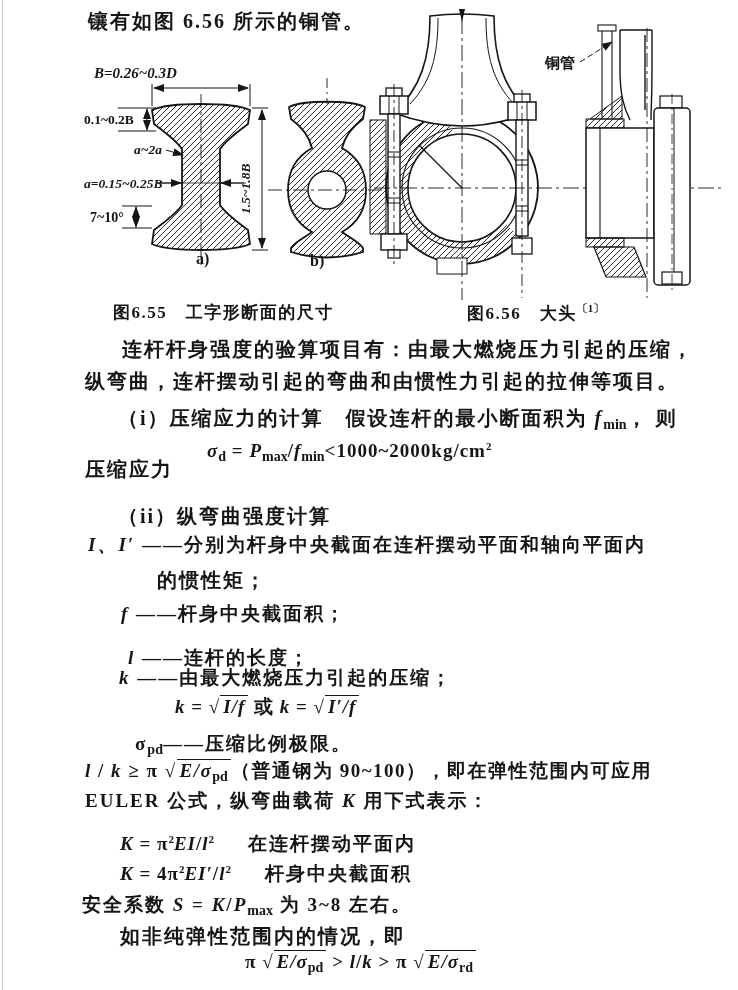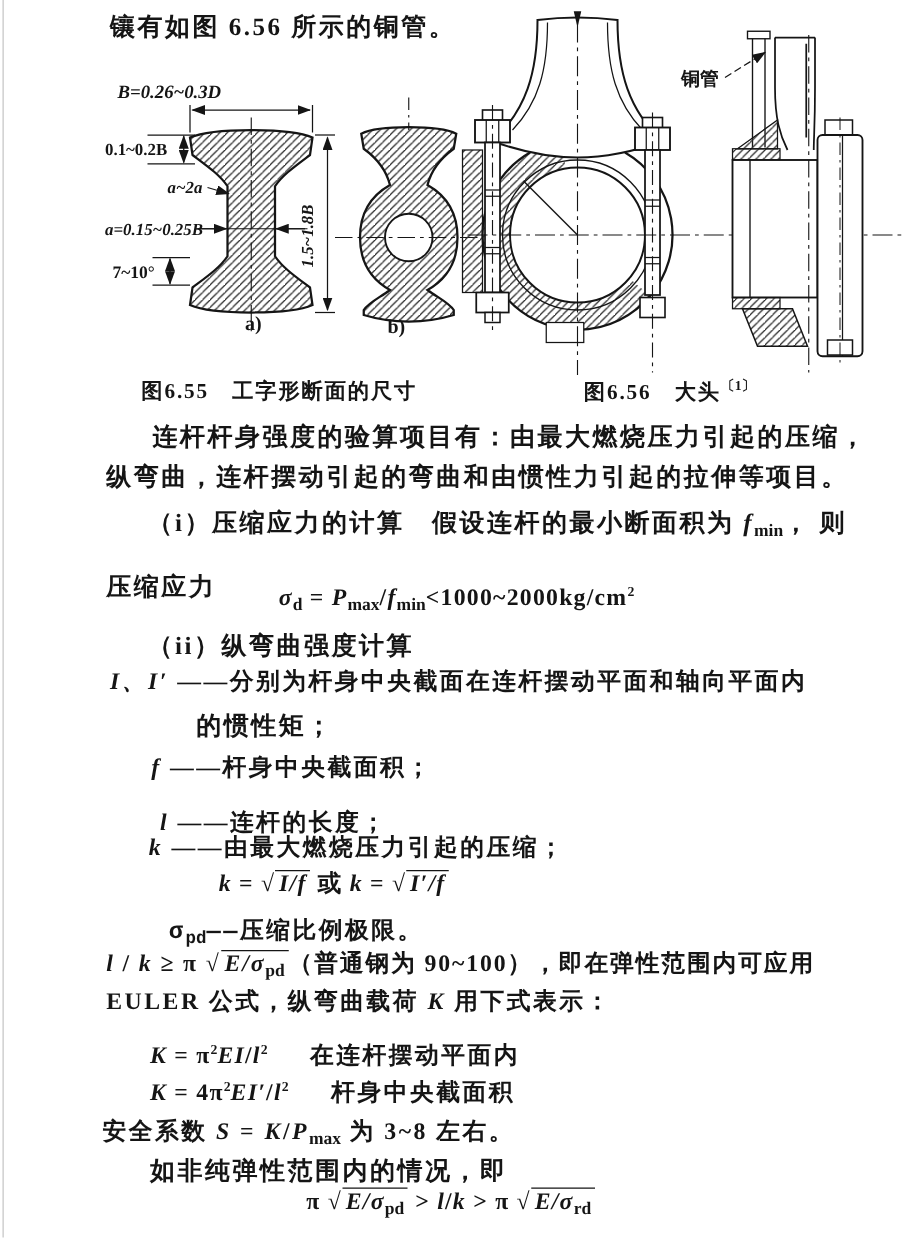--- a/index.html
+++ b/index.html
@@ -163,30 +163,30 @@
 </div>
 
 <div class="ln cap" style="left:113px;top:301px;">图6.55　工字形断面的尺寸</div>
 <div class="ln cap" style="left:467px;top:301px;"><span>图6.56　大头</span><sup>〔1〕</sup></div>
 
 <div class="ln" style="left:122px;top:336px;">连杆杆身强度的验算项目有：由最大燃烧压力引起的压缩，</div>
 <div class="ln" style="left:85px;top:368px;">纵弯曲，连杆摆动引起的弯曲和由惯性力引起的拉伸等项目。</div>
 
 <div class="ln" style="left:118px;top:405px;"><span>（i）压缩应力的计算　假设连杆的最小断面积为 </span><span class="it">f</span><sub>min</sub><span>， 则</span></div>
 <div class="ln" style="left:85px;top:444px;margin-top:12px;">压缩应力</div>
-<div class="ln fm" style="left:207px;top:468px;margin-left:16px;"><span class="it">σ</span><sub>d</sub><span> = </span><span class="bit">P</span><sub>max</sub><span>/</span><span class="it">f</span><sub>min</sub><span>&lt;1000~2000kg/cm</span><sup>2</sup></div>
+<div class="ln fm" style="left:207px;top:440px;"><span class="it">σ</span><sub>d</sub><span> = </span><span class="bit">P</span><sub>max</sub><span>/</span><span class="it">f</span><sub>min</sub><span>&lt;1000~2000kg/cm</span><sup>2</sup></div>
 
 <div class="ln" style="left:118px;top:503px;">（ii）纵弯曲强度计算</div>
 <div class="ln fm" style="left:88px;top:532px;letter-spacing:2px;"><span class="bit">I、I′</span><span> ——分别为杆身中央截面在连杆摆动平面和轴向平面内</span></div>
 <div class="ln" style="left:157px;top:567px;">的惯性矩；</div>
 <div class="ln fm" style="left:121px;top:601px;letter-spacing:2px;"><span class="it">f</span><span> ——杆身中央截面积；</span></div>
 <div class="ln fm" style="left:128px;top:633px;letter-spacing:2px;margin-top:12px;"><span class="it">l</span><span> ——连杆的长度；</span></div>
 <div class="ln fm" style="left:119px;top:665px;letter-spacing:2px;"><span class="it">k</span><span> ——由最大燃烧压力引起的压缩；</span></div>
 <div class="ln fm" style="left:175px;top:694px;"><span class="it">k</span><span> = √</span><span class="over"><span class="it">I/f</span></span><span> 或 </span><span class="it">k</span><span> = √</span><span class="over"><span class="it">I′/f</span></span></div>
-<div class="ln fm" style="left:135px;top:731px;letter-spacing:2px;font-family:Liberation Mono, monospace;"><span>σ</span><sub>pd</sub><span>——压缩比例极限。</span></div>
+<div class="ln fm" style="left:135px;top:731px;letter-spacing:2px;"><span>σ</span><sub>pd</sub><span>——压缩比例极限。</span></div>
 
 <div class="ln fm" style="left:85px;top:758px;letter-spacing:1.5px;"><span class="bit">l</span><span> / </span><span class="it">k</span><span> ≥ π </span><span>√</span><span class="over"><span class="it">E/σ</span><sub>pd</sub></span><span>（普通钢为 90~100），即在弹性范围内可应用</span></div>
 <div class="ln fm" style="left:85px;top:788px;letter-spacing:2px;"><span>EULER 公式，纵弯曲载荷 </span><span class="bit">K</span><span> 用下式表示：</span></div>
 
 <div class="ln fm" style="left:120px;top:831px;"><span class="bit">K</span><span> = π</span><sup>2</sup><span class="bit">EI</span><span>/</span><span class="it">l</span><sup>2</sup><span class="gap">在连杆摆动平面内</span></div>
 <div class="ln fm" style="left:120px;top:861px;"><span class="bit">K</span><span> = 4π</span><sup>2</sup><span class="bit">EI′</span><span>/</span><span class="it">l</span><sup>2</sup><span class="gap">杆身中央截面积</span></div>
 <div class="ln fm" style="left:82px;top:892px;letter-spacing:2px;text-align:center;"><span>安全系数 </span><span class="bit">S</span><span> = </span><span class="bit">K</span><span>/</span><span class="bit">P</span><sub>max</sub><span> 为 3~8 左右。</span></div>
 <div class="ln" style="left:120px;top:923px;">如非纯弹性范围内的情况，即</div>
 <div class="ln fm" style="left:245px;top:951px;"><span>π </span><span>√</span><span class="over"><span class="it">E/σ</span><sub>pd</sub></span><span> &gt; </span><span class="it">l</span><span>/</span><span class="it">k</span><span> &gt; π </span><span>√</span><span class="over"><span class="bit">E/σ</span><sub>rd</sub></span></div>
 

